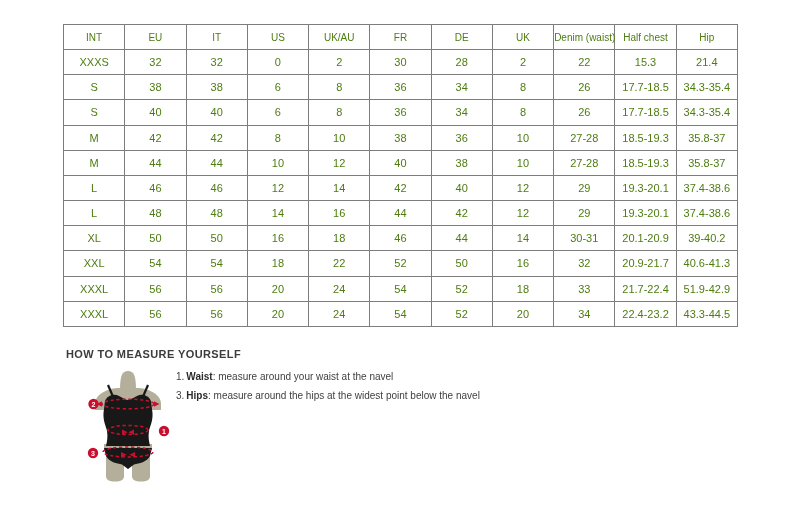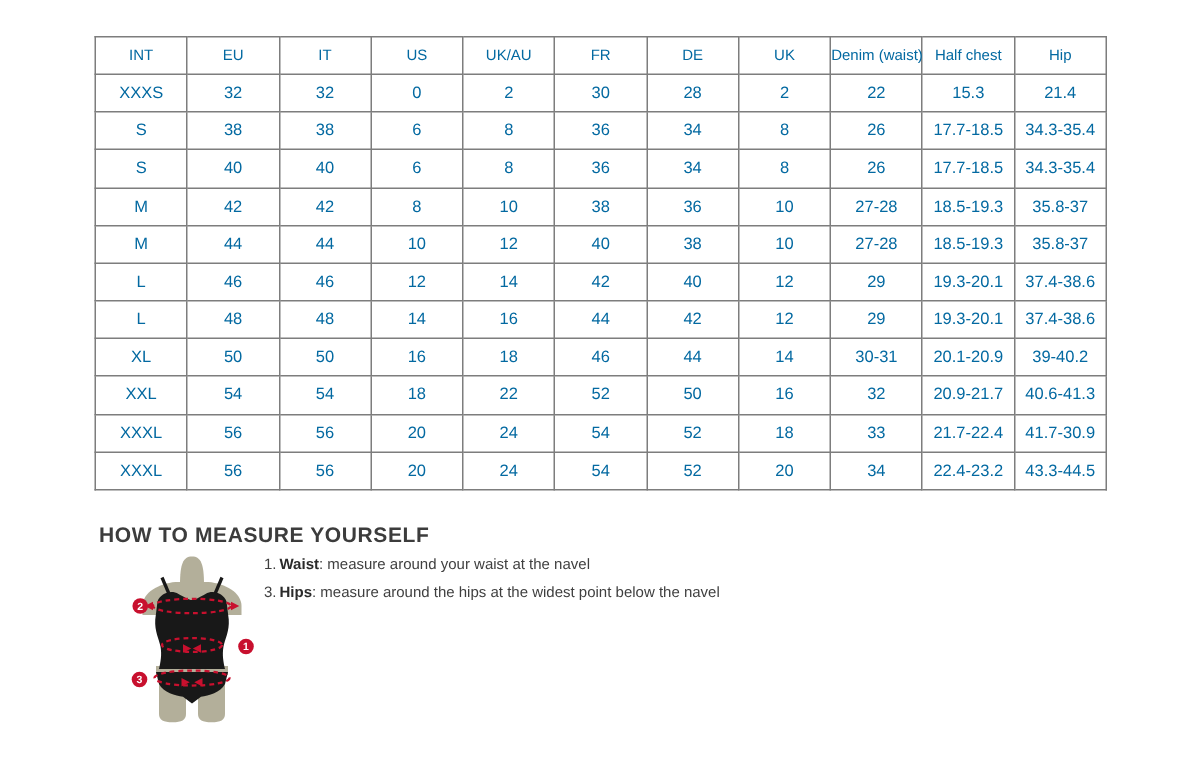--- a/index.html
+++ b/index.html
@@ -4,33 +4,33 @@
 <style>
   * { margin: 0; padding: 0; box-sizing: border-box; }
   html, body { width: 798px; height: 519px; background: #ffffff; overflow: hidden; }
   body { position: relative; font-family: "Liberation Sans", sans-serif; }
 
   
   .table-wrap { position: absolute; left: 63px; top: 24px; }
   table.size-chart {
     border-collapse: collapse; table-layout: fixed;
     width: 675px; height: 303px;
-    color: #0369a1; border: 1px solid #6e6e6e;
+    color: #4d7c0f; border: 1px solid #6e6e6e;
   }
   table.size-chart th, table.size-chart td {
     border: 1px solid #7d7d7d; text-align: center; vertical-align: middle;
     white-space: nowrap; padding: 0; overflow: visible;
   }
   table.size-chart th { font-weight: 400; font-size: 10px; height: 25px; }
   table.size-chart td { font-size: 11px; }
 
   
   .measure-heading {
     position: absolute; left: 66px; top: 348px;
-    font-size: 14px; font-weight: 700; color: #3c3c3c; letter-spacing: 0.4px;
+    font-size: 11px; font-weight: 700; color: #3c3c3c; letter-spacing: 0.4px;
   }
   .figure-svg { position: absolute; left: 84px; top: 368px; }
   .instructions { position: absolute; left: 176px; top: 371px; width: 470px; }
   .instr { font-size: 10px; color: #3f3f3f; line-height: 12px; margin-bottom: 6.5px; }
   .instr .num { margin-right: 2px; }
   .instr .term { font-weight: 700; color: #2b2b2b; }
 </style>
 </head>
 <body>
 
@@ -173,21 +173,21 @@
           <td>XXXL</td>
           <td>56</td>
           <td>56</td>
           <td>20</td>
           <td>24</td>
           <td>54</td>
           <td>52</td>
           <td>18</td>
           <td>33</td>
           <td>21.7-22.4</td>
-          <td>41.7-30.9</td>
+          <td>51.9-42.9</td>
         </tr>
         <tr>
           <td>XXXL</td>
           <td>56</td>
           <td>56</td>
           <td>20</td>
           <td>24</td>
           <td>54</td>
           <td>52</td>
           <td>20</td>

